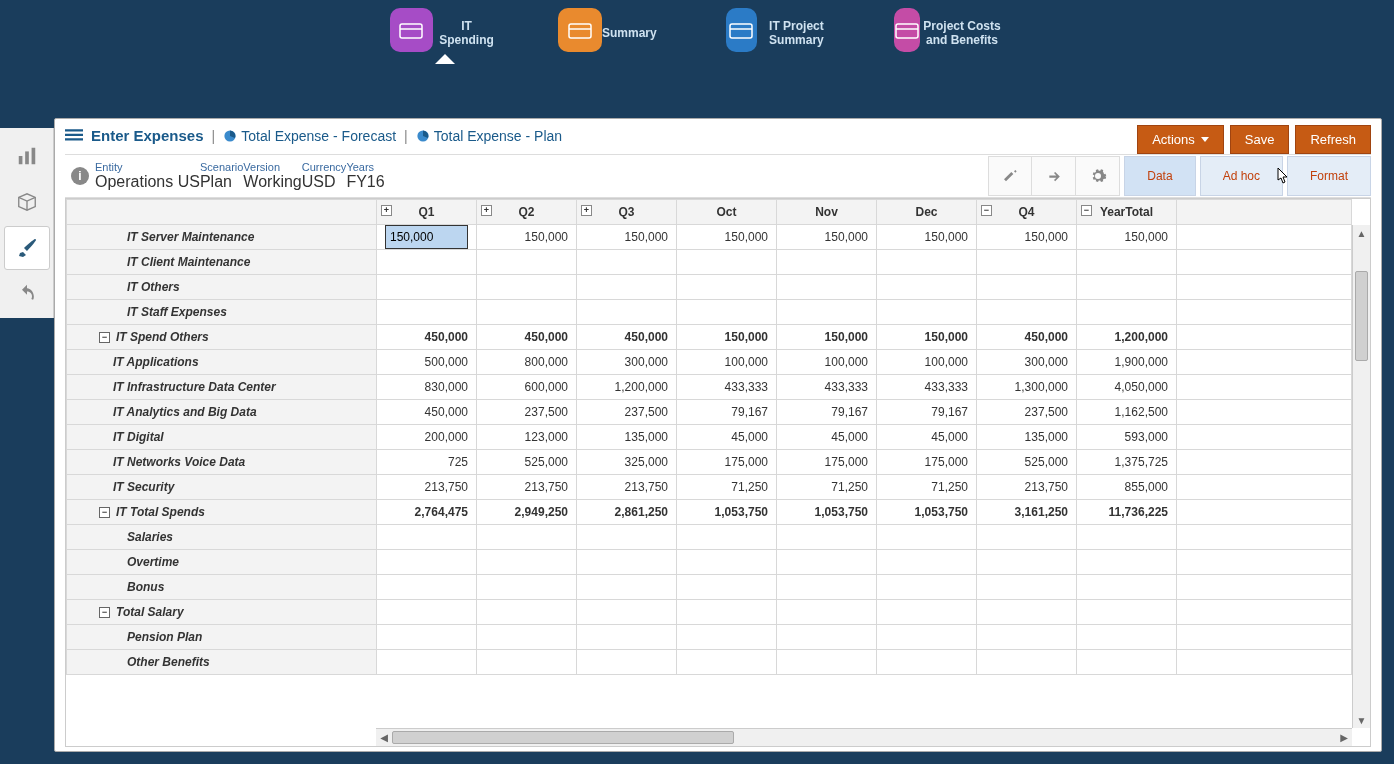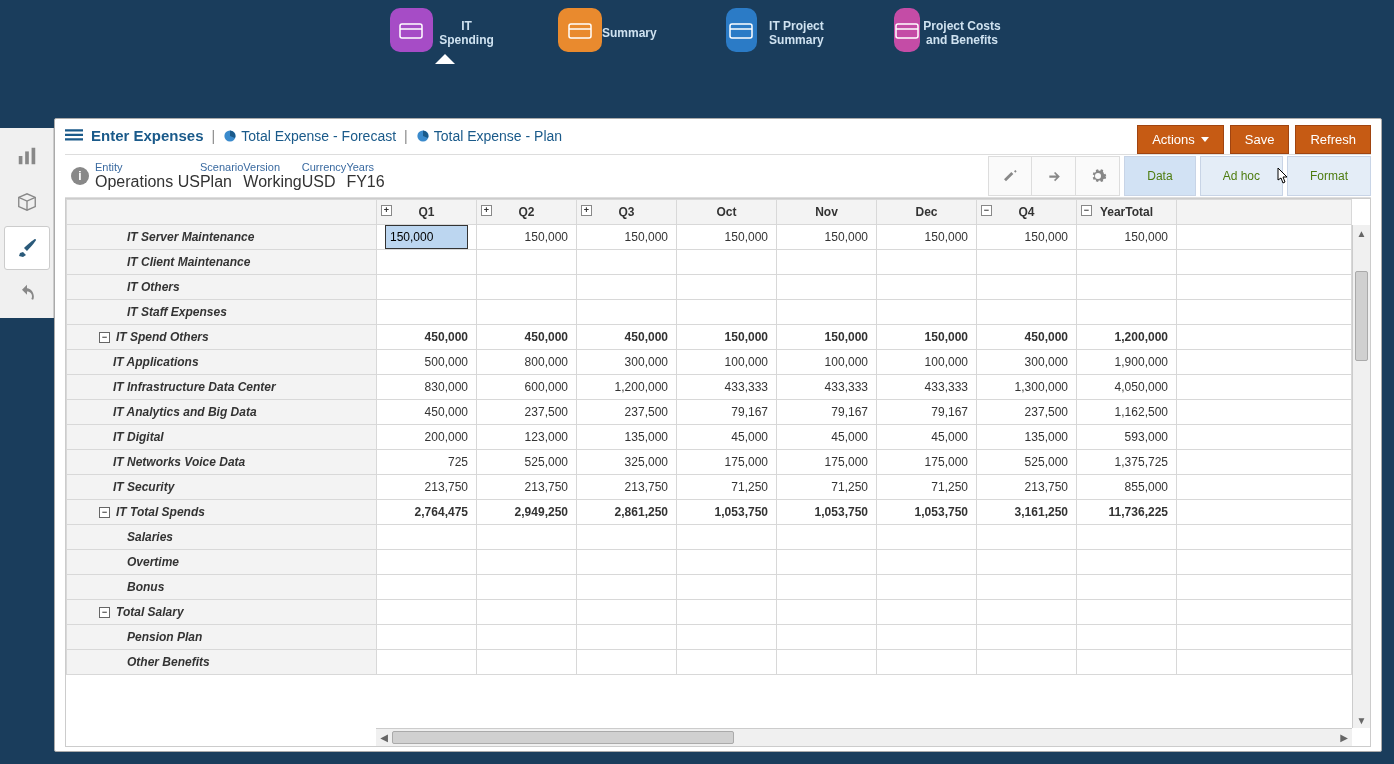--- a/index.html
+++ b/index.html
@@ -34,21 +34,21 @@
 
   .toolbar-row { display:flex; align-items:center; border:1px solid #ddd; border-left:none; border-right:none; height:44px; padding-left:6px; }
   .info-icon { width:18px; height:18px; border-radius:50%; background:#888; color:#fff; font-weight:bold; display:inline-flex; align-items:center; justify-content:center; font-size:12px; margin-right:6px; cursor:pointer;}
   .pov-group { display:flex; gap:0; }
   .pov { display:flex; flex-direction:column; line-height:1.1; cursor:pointer; }
   .pov .pov-label { color:#3a6aa0; font-size:11px; }
   .pov .pov-value { color:#333; font-size:16px; }
   .toolbar-spacer { flex:1; }
   .icon-btn { width:44px; height:40px; border:1px solid #ddd; background:#fafafa; display:inline-flex; align-items:center; justify-content:center; color:#888; cursor:pointer; }
   .icon-btn + .icon-btn { border-left:none; }
-  .tab-btn { height:40px; padding:0 22px; display:inline-flex; align-items:center; border:1px solid #c8d4e6; background:#e4edf7; color:#4d7c0f; cursor:pointer; margin-left:4px;}
+  .tab-btn { height:40px; padding:0 22px; display:inline-flex; align-items:center; border:1px solid #c8d4e6; background:#e4edf7; color:#c2410c; cursor:pointer; margin-left:4px;}
   .tab-btn.active { background:#d2e2f4; font-weight:normal; }
 
   .action-buttons { position:absolute; right:10px; top:6px; display:flex; gap:6px; }
   .btn-orange { background:#c65b14; color:#ffffff; border:1px solid #a04410; padding:6px 14px; cursor:pointer; font-size:13px; display:inline-flex; align-items:center; gap:6px;}
   .btn-orange .caret { width:0;height:0;border-left:4px solid transparent;border-right:4px solid transparent;border-top:5px solid #fff; }
 
   .grid-wrap { flex:1; border:1px solid #ccc; margin-top:0; position:relative; overflow:hidden; }
   table.grid { border-collapse:collapse; width:100%; table-layout:fixed; }
   table.grid th, table.grid td { border:1px solid #d8d8d8; height:25px; padding:0 8px; white-space:nowrap; overflow:hidden; text-overflow:ellipsis; font-size:12px; }
   table.grid thead th { background:#f3f3f3; font-weight:bold; text-align:center; position:relative; }

